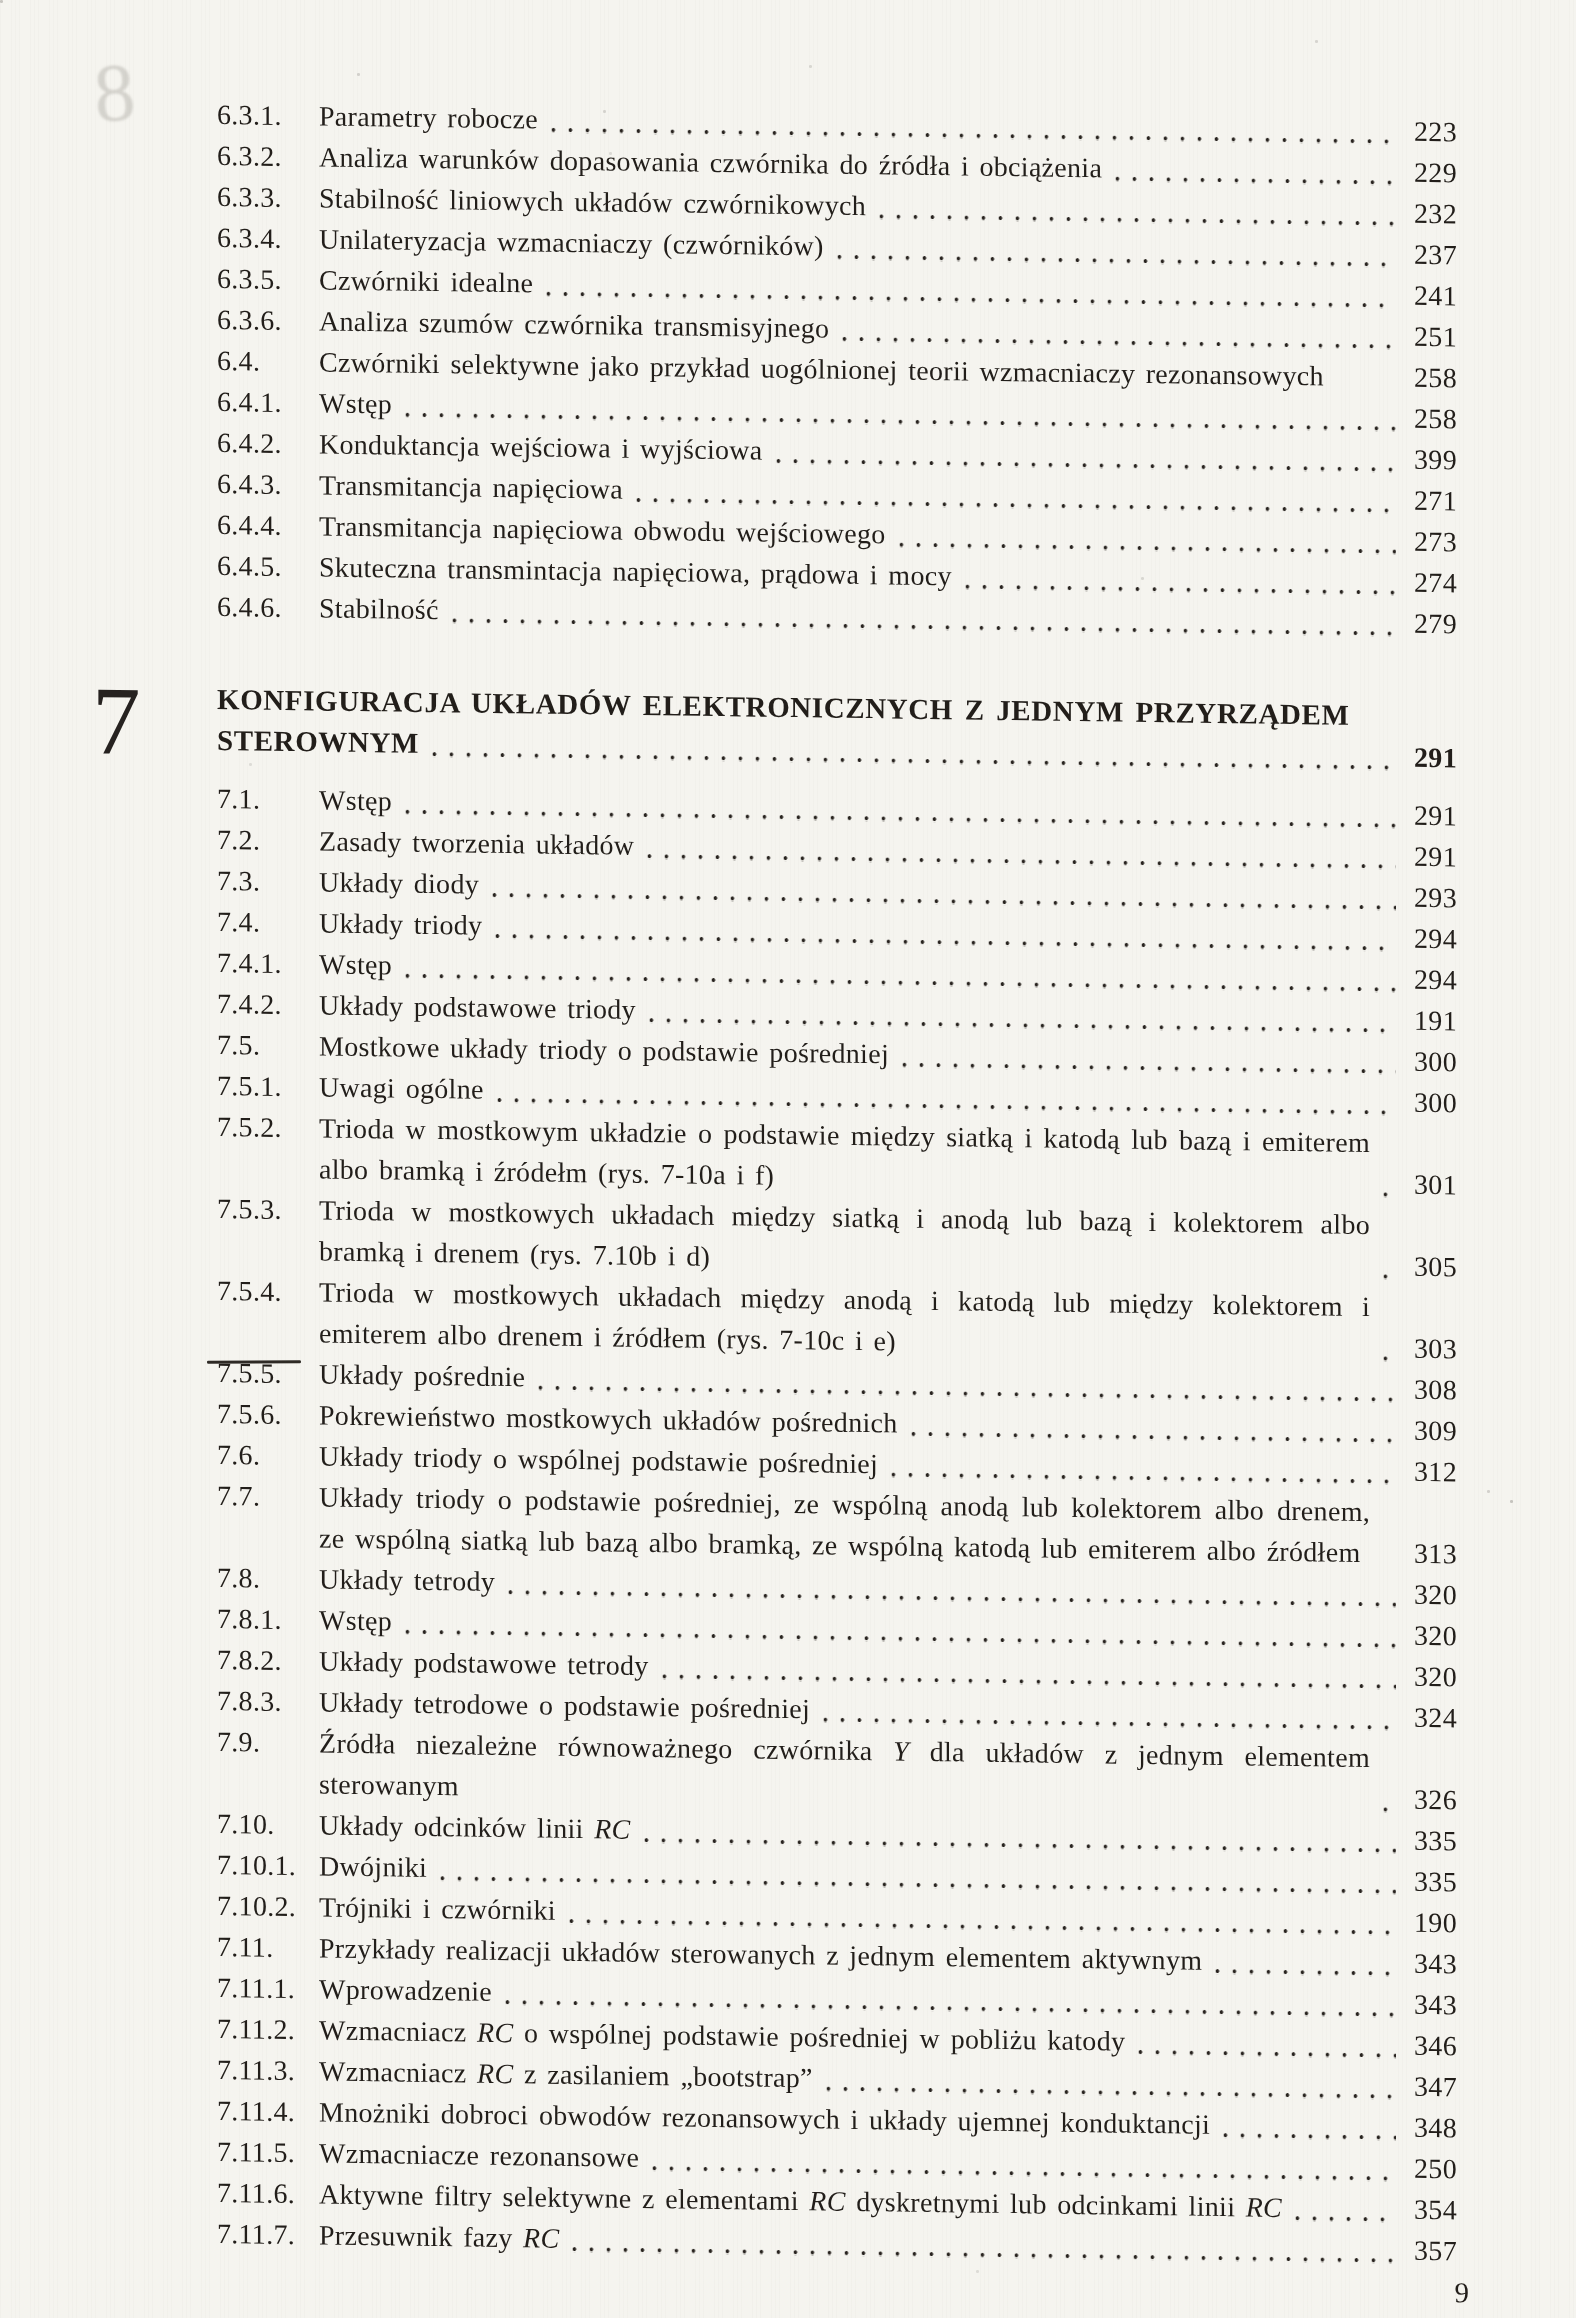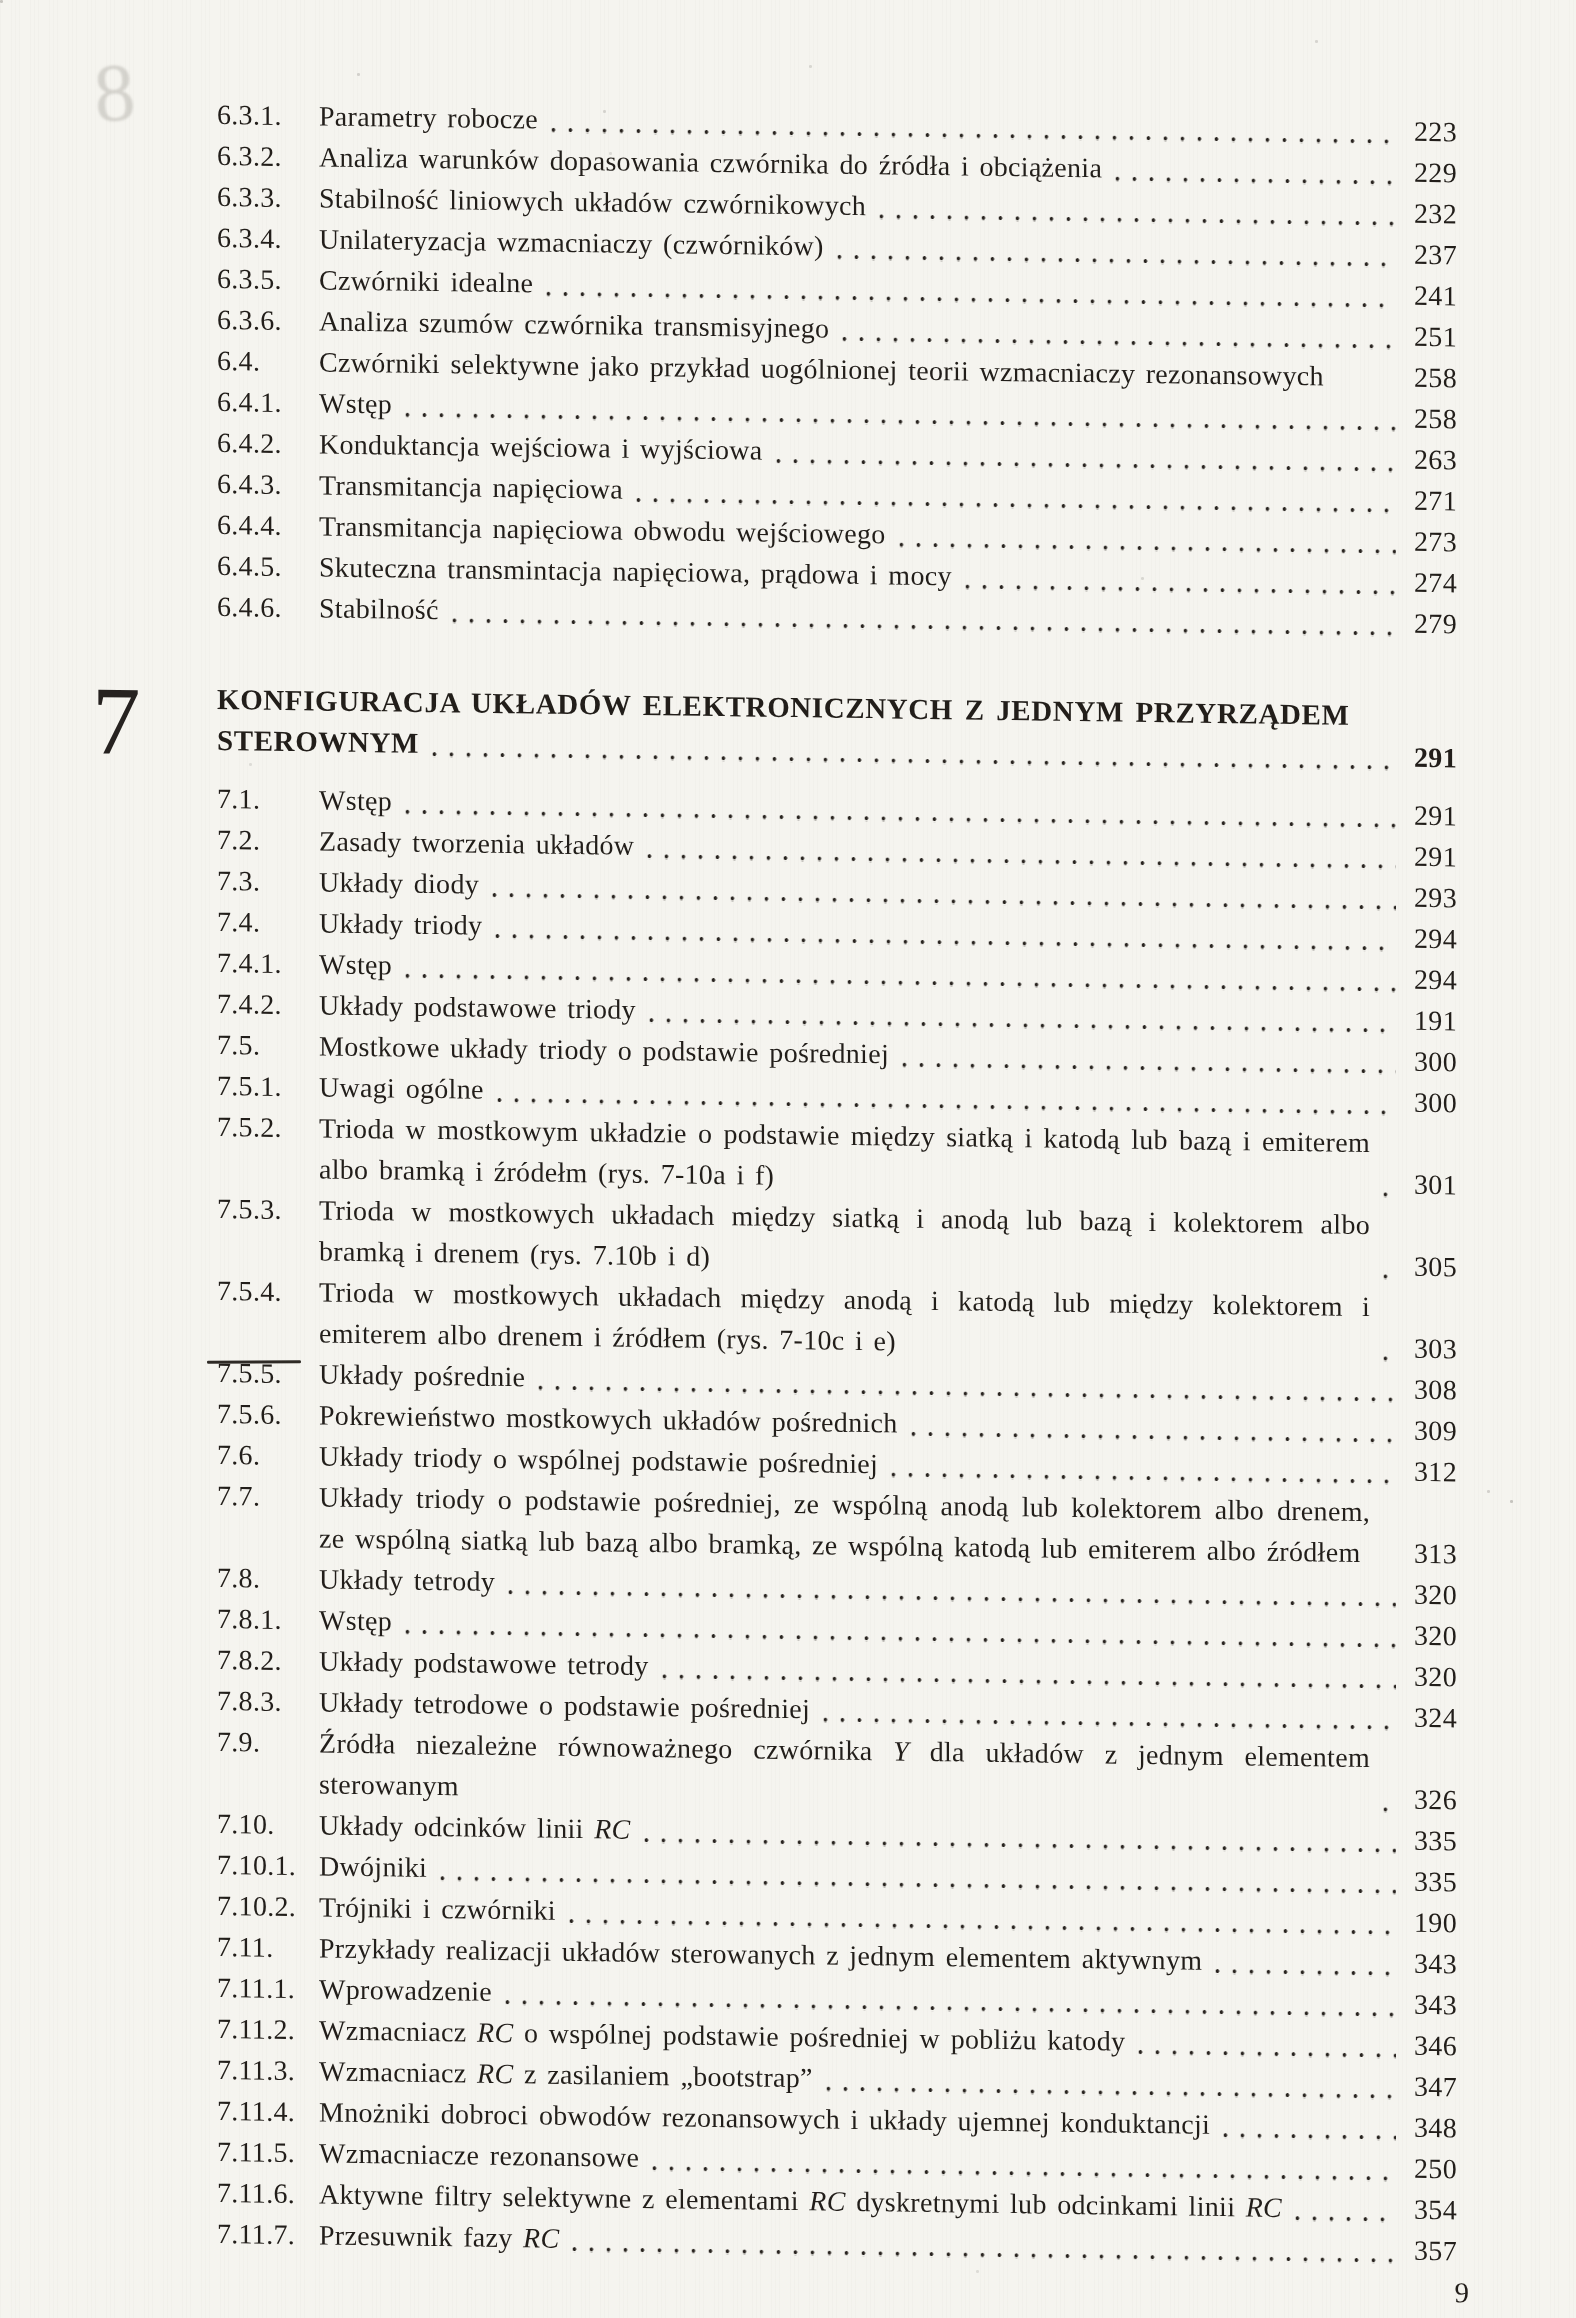--- a/index.html
+++ b/index.html
@@ -129,21 +129,21 @@
         <div class="row">
     <span class="num">6.4.1.</span>
     <span class="title">Wstęp</span>
     <span class="dots"></span>
     <span class="page-col">258</span>
   </div>
         <div class="row">
     <span class="num">6.4.2.</span>
     <span class="title">Konduktancja wejściowa i wyjściowa</span>
     <span class="dots"></span>
-    <span class="page-col">263</span>
+    <span class="page-col">399</span>
   </div>
         <div class="row">
     <span class="num">6.4.3.</span>
     <span class="title">Transmitancja napięciowa</span>
     <span class="dots"></span>
     <span class="page-col">271</span>
   </div>
         <div class="row">
     <span class="num">6.4.4.</span>
     <span class="title">Transmitancja napięciowa obwodu wejściowego</span>

